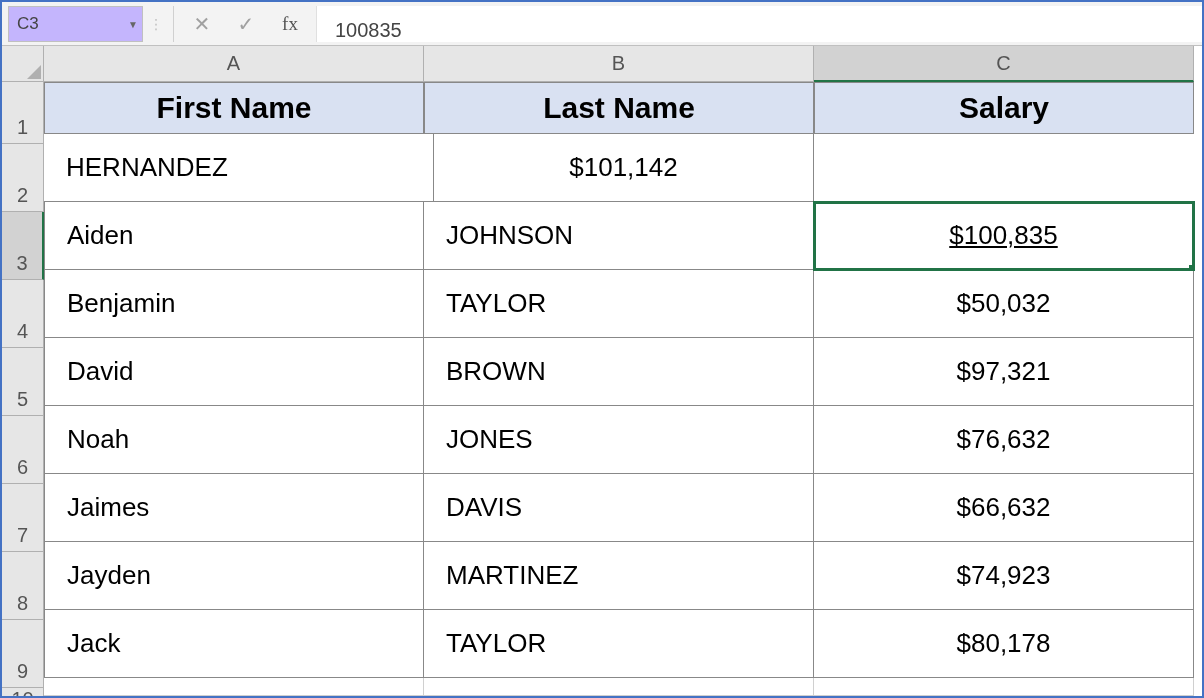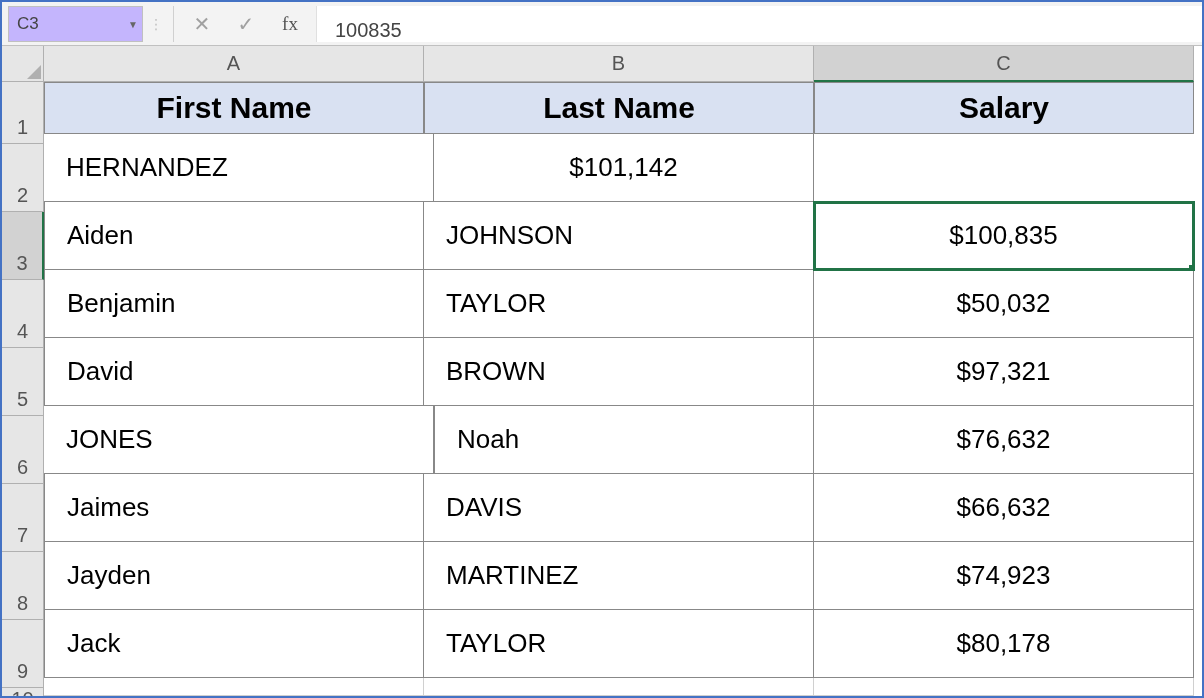--- a/index.html
+++ b/index.html
@@ -167,20 +167,21 @@
       border-right: 1px solid #888;
       border-bottom: 1px solid #888;
     }
     .cell.data-first { border-left: 1px solid #888; }
     .cell.salary { justify-content: center; text-align: right; }
     .cell.selected-cell {
       outline: 3px solid #217346;
       outline-offset: -2px;
       position: relative;
       z-index: 5;
+      text-decoration: underline;
     }
     .fill-handle {
       position: absolute;
       right: -3px;
       bottom: -3px;
       width: 7px;
       height: 7px;
       background: #217346;
       z-index: 10;
     }
@@ -264,22 +265,22 @@
       <div class="cell data-first colA">Benjamin</div>
       <div class="cell data-last colB">TAYLOR</div>
       <div class="cell data-last salary colC">$50,032</div>
     </div>
     <div class="row" style="height:68px">
       <div class="cell data-first colA">David</div>
       <div class="cell data-last colB">BROWN</div>
       <div class="cell data-last salary colC">$97,321</div>
     </div>
     <div class="row" style="height:68px">
+      <div class="cell data-first colA">Noah</div>
       <div class="cell data-last colB">JONES</div>
-      <div class="cell data-first colA">Noah</div>
       <div class="cell data-last salary colC">$76,632</div>
     </div>
     <div class="row" style="height:68px">
       <div class="cell data-first colA">Jaimes</div>
       <div class="cell data-last colB">DAVIS</div>
       <div class="cell data-last salary colC">$66,632</div>
     </div>
     <div class="row" style="height:68px">
       <div class="cell data-first colA">Jayden</div>
       <div class="cell data-last colB">MARTINEZ</div>

